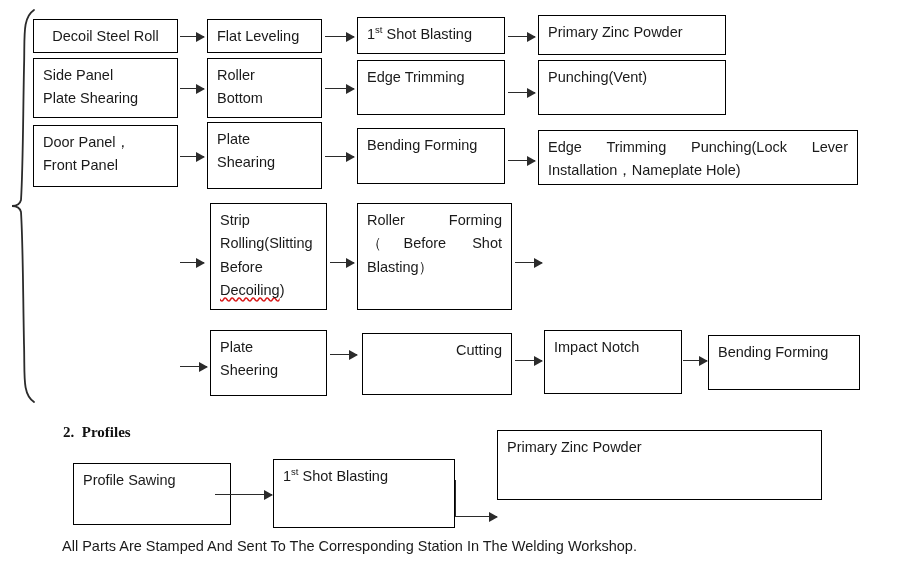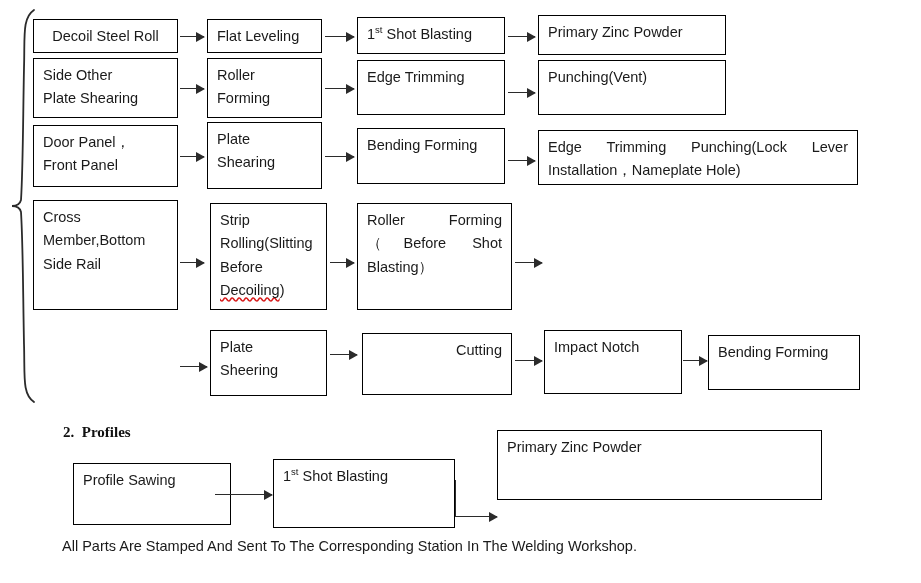--- a/index.html
+++ b/index.html
@@ -126,28 +126,28 @@
   <div class="node" style="left:357px; top:17px; width:148px; height:37px;">
     <span class="txt"><span>1</span><sup class="ord">st</sup><span> Shot Blasting</span></span>
   </div>
   <div class="arrow" style="left:508px; top:36px; width:27px;"></div>
 
   <div class="node" style="left:538px; top:15px; width:188px; height:40px;">
     <span class="txt">Primary Zinc Powder</span>
   </div>
 
   <div class="node justify-left-last" style="left:33px; top:58px; width:145px; height:60px;">
-    <span class="txt">Side Other
+    <span class="txt">Side Panel
 Plate Shearing</span>
   </div>
   <div class="arrow" style="left:180px; top:88px; width:24px;"></div>
 
   <div class="node" style="left:207px; top:58px; width:115px; height:60px;">
     <span class="txt">Roller
-Forming</span>
+Bottom</span>
   </div>
   <div class="arrow" style="left:325px; top:88px; width:29px;"></div>
 
   <div class="node" style="left:357px; top:60px; width:148px; height:55px;">
     <span class="txt">Edge Trimming</span>
   </div>
   <div class="arrow" style="left:508px; top:92px; width:27px;"></div>
 
   <div class="node" style="left:538px; top:60px; width:188px; height:55px;">
     <span class="txt">Punching(Vent)</span>
@@ -167,25 +167,20 @@
 
   <div class="node" style="left:357px; top:128px; width:148px; height:56px;">
     <span class="txt">Bending Forming</span>
   </div>
   <div class="arrow" style="left:508px; top:160px; width:27px;"></div>
 
   <div class="node justify-left-last" style="left:538px; top:130px; width:320px; height:55px;">
     <span class="txt">Edge Trimming Punching(Lock Lever Installation，Nameplate Hole)</span>
   </div>
 
-  <div class="node" style="left:33px; top:200px; width:145px; height:110px;">
-    <span class="txt">Cross
-Member,Bottom
-Side Rail</span>
-  </div>
   <div class="arrow" style="left:180px; top:262px; width:24px;"></div>
 
   <div class="node justify-left-last" style="left:210px; top:203px; width:117px; height:107px;">
     <span class="txt">Strip Rolling(Slitting Before <span class="spellerr">Decoiling</span>)</span>
   </div>
   <div class="arrow" style="left:330px; top:262px; width:24px;"></div>
 
   <div class="node justify-left-last" style="left:357px; top:203px; width:155px; height:107px;">
     <span class="txt">Roller Forming（Before Shot Blasting）</span>
   </div>

